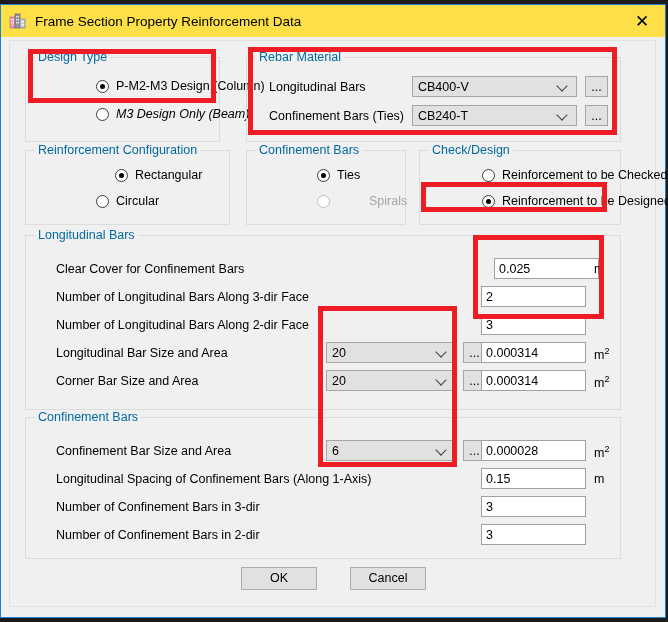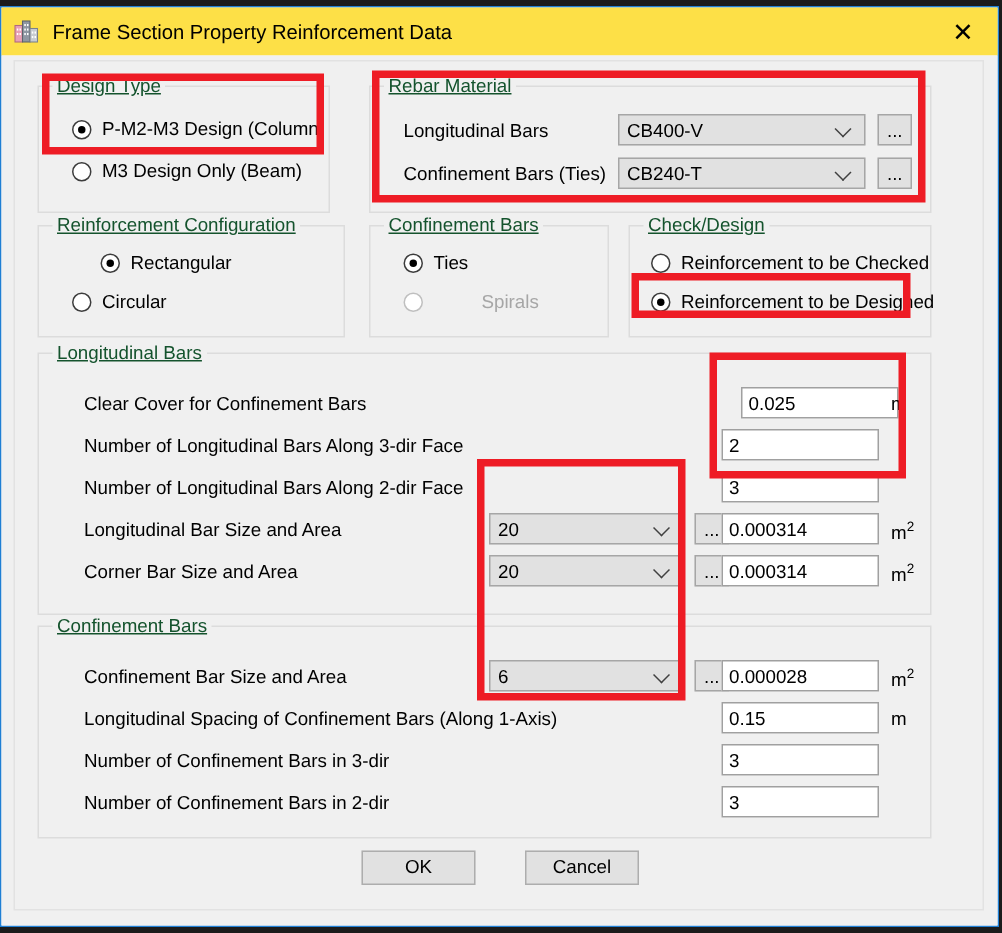--- a/index.html
+++ b/index.html
@@ -86,31 +86,31 @@
     box-sizing: border-box;
     background: transparent;
   }
   .group-title {
     position: absolute;
     top: -8px;
     left: 9px;
     background: #f0f0f0;
     padding: 0 3px;
     font-size: 12.5px;
-    color: #14532d;
+    color: #0369a1;
     white-space: nowrap;
-    text-decoration: underline;
   }
 
   
   .radio-row {
     position: absolute;
     display: flex;
     align-items: center;
     white-space: nowrap;
+    margin-left: 48px;
   }
   .radio {
     width: 13px;
     height: 13px;
     border-radius: 50%;
     border: 1px solid #3c3c3c;
     background: #fff;
     box-sizing: border-box;
     margin-right: 7px;
     position: relative;
@@ -274,21 +274,21 @@
 
   <div id="dialog-body">
     <div id="dialog-inset"></div>
 
     <div class="group" style="left:24px; top:20px; width:195px; height:85px;">
       <div class="group-title">Design Type</div>
       <div class="radio-row" style="left:22px; top:21px;">
         <span class="radio checked"></span>
         <span class="radio-label">P-M2-M3 Design  (Column)</span>
       </div>
-      <div class="radio-row" style="left:22px; top:49px;">
+      <div class="radio-row" style="left:22px; top:49px;font-style:italic;">
         <span class="radio"></span>
         <span class="radio-label">M3 Design Only  (Beam)</span>
       </div>
     </div>
 
     <div class="group" style="left:245px; top:20px; width:375px; height:85px;">
       <div class="group-title">Rebar Material</div>
 
       <div class="field-label" style="left:22px; top:22px;">Longitudinal Bars</div>
       <div class="combo" style="left:165px; top:18px; width:165px;">

